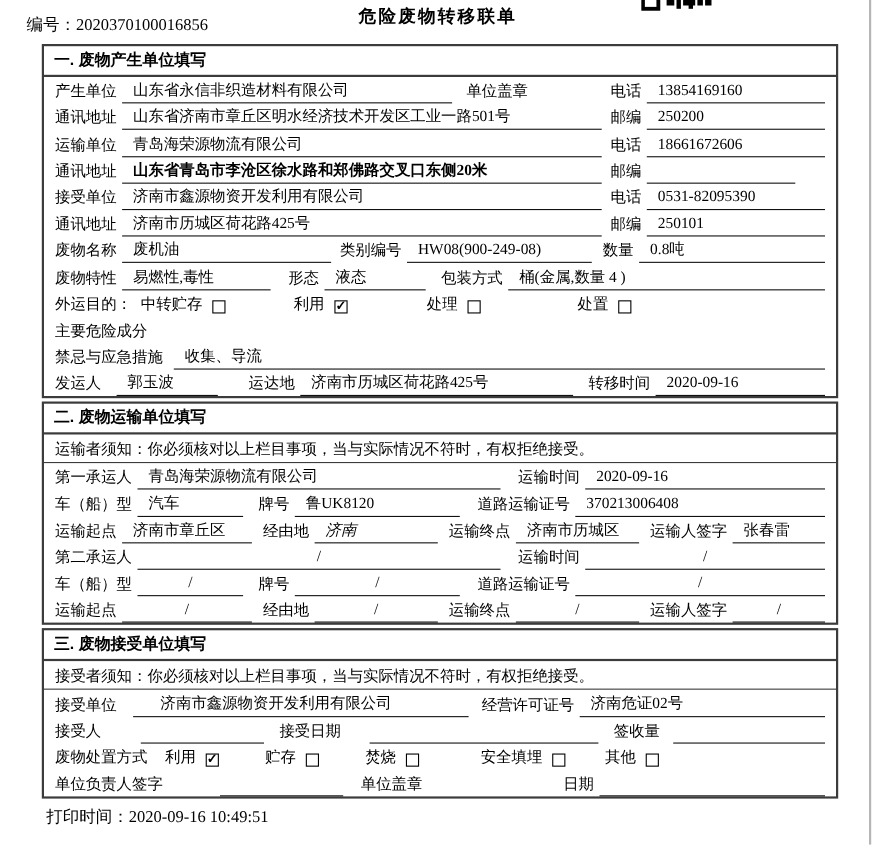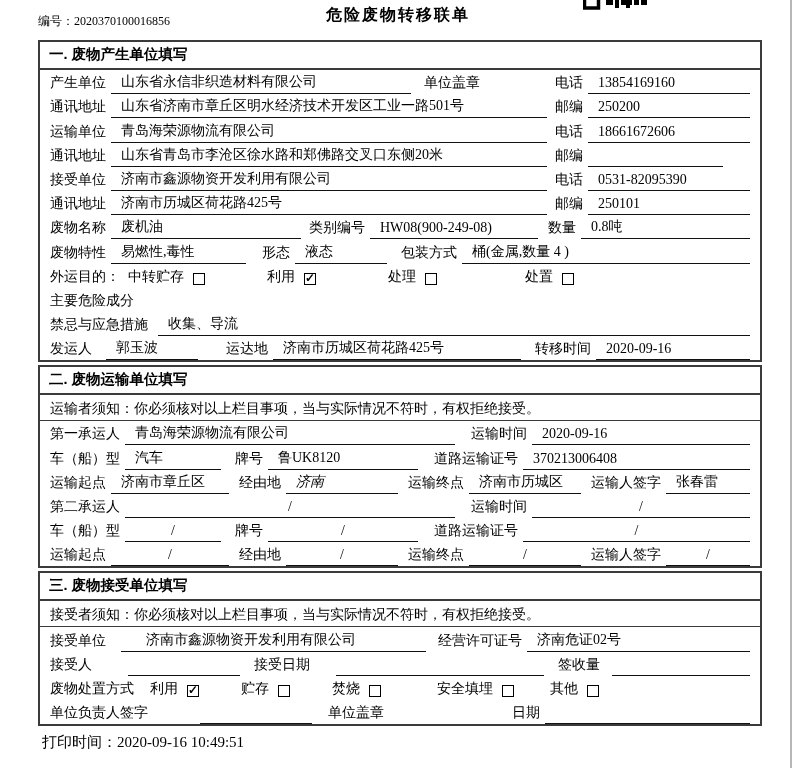--- a/index.html
+++ b/index.html
@@ -7,21 +7,21 @@
   body {
     position:relative;
     font-family:"Liberation Serif","DejaVu Serif",serif;
     color:#000;
     overflow:hidden;
   }
   .page-edge { position:absolute; top:0; right:4px; width:2px; height:768px; background:#b6b6b6; }
 
   
   .hdr { position:relative; height:40px; }
-  .doc-no { position:absolute; left:38px; top:13px; font-size:12px; white-space:nowrap; }
+  .doc-no { position:absolute; left:24px; top:13px; font-size:15px; white-space:nowrap; }
   .title {
     text-align:center; padding-top:5px;
     font-family:"Liberation Sans","DejaVu Sans",sans-serif;
     font-size:16px; font-weight:bold; letter-spacing:2px;
   }
   .qr { position:absolute; left:583px; top:0; }
 
   
   .box { margin:0 34px 3px 38px; border:2px solid #3b3b3b; background:#fff; }
   .sec-title {
@@ -105,21 +105,21 @@
       <span class="lbl">运输单位</span>
       <span class="val fill" style="margin-right:8px;">青岛海荣源物流有限公司</span>
     </div>
     <span class="lbl">电话</span>
     <span class="val fill">18661672606</span>
   </div>
 
   <div class="row">
     <div class="grp" style="width:505px;">
       <span class="lbl">通讯地址</span>
-      <span class="val fill" style="margin-right:8px;">山东省青岛市李沧区徐水路和郑佛路交叉口东侧20米</span>
+      <span class="val fill" style="margin-right:8px;font-weight:bold;">山东省青岛市李沧区徐水路和郑佛路交叉口东侧20米</span>
     </div>
     <span class="lbl">邮编</span>
     <span class="val" style="width:135px;"></span>
   </div>
 
   <div class="row">
     <div class="grp" style="width:505px;">
       <span class="lbl">接受单位</span>
       <span class="val fill" style="margin-right:8px;">济南市鑫源物资开发利用有限公司</span>
     </div>

